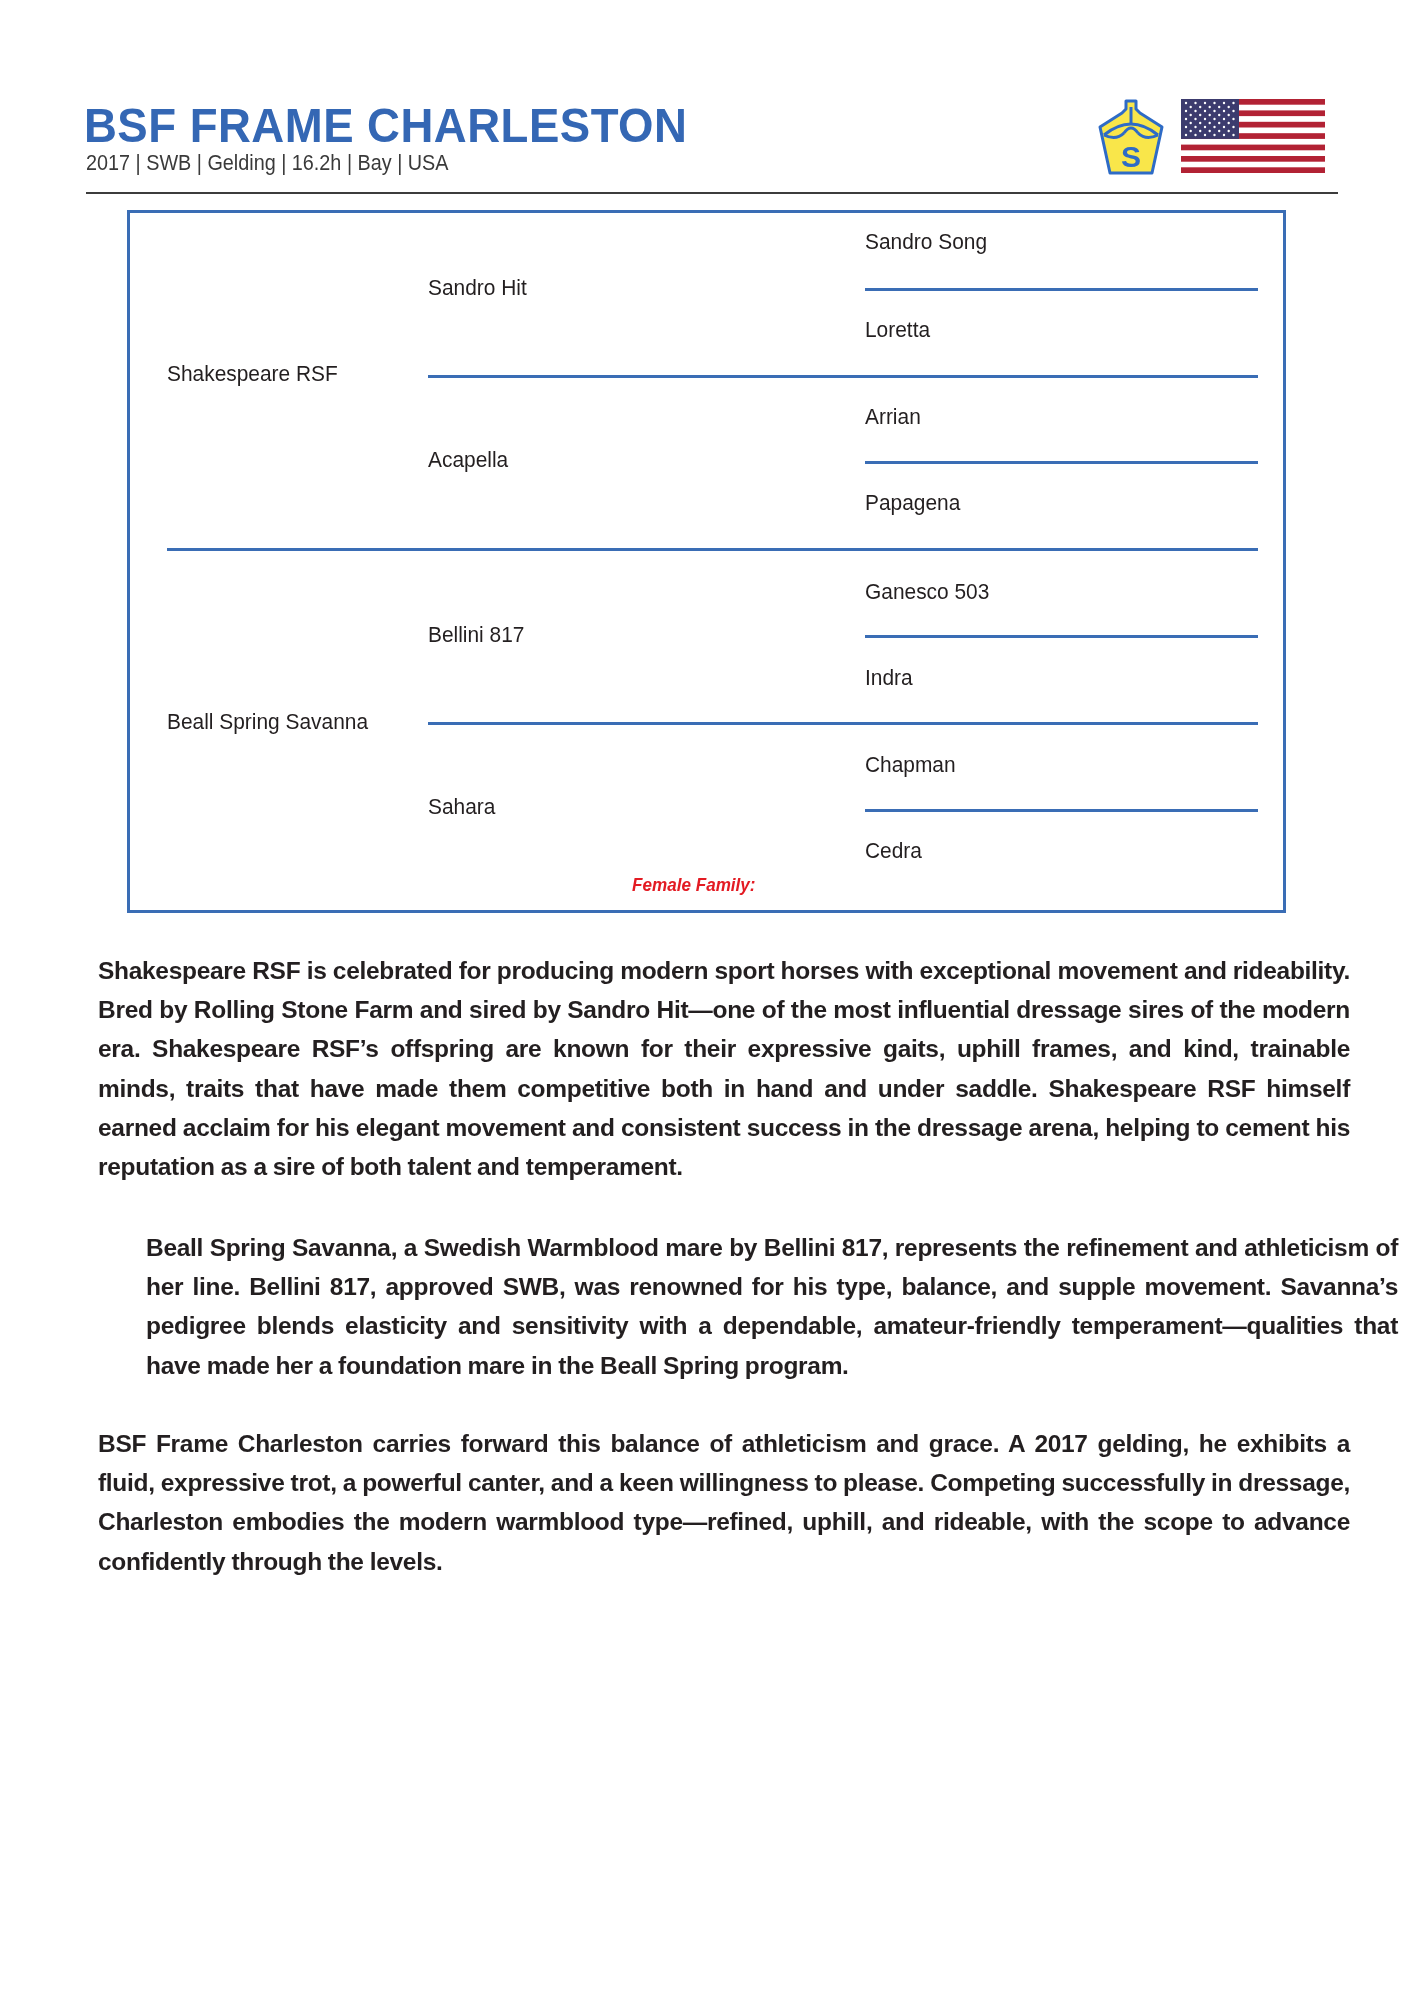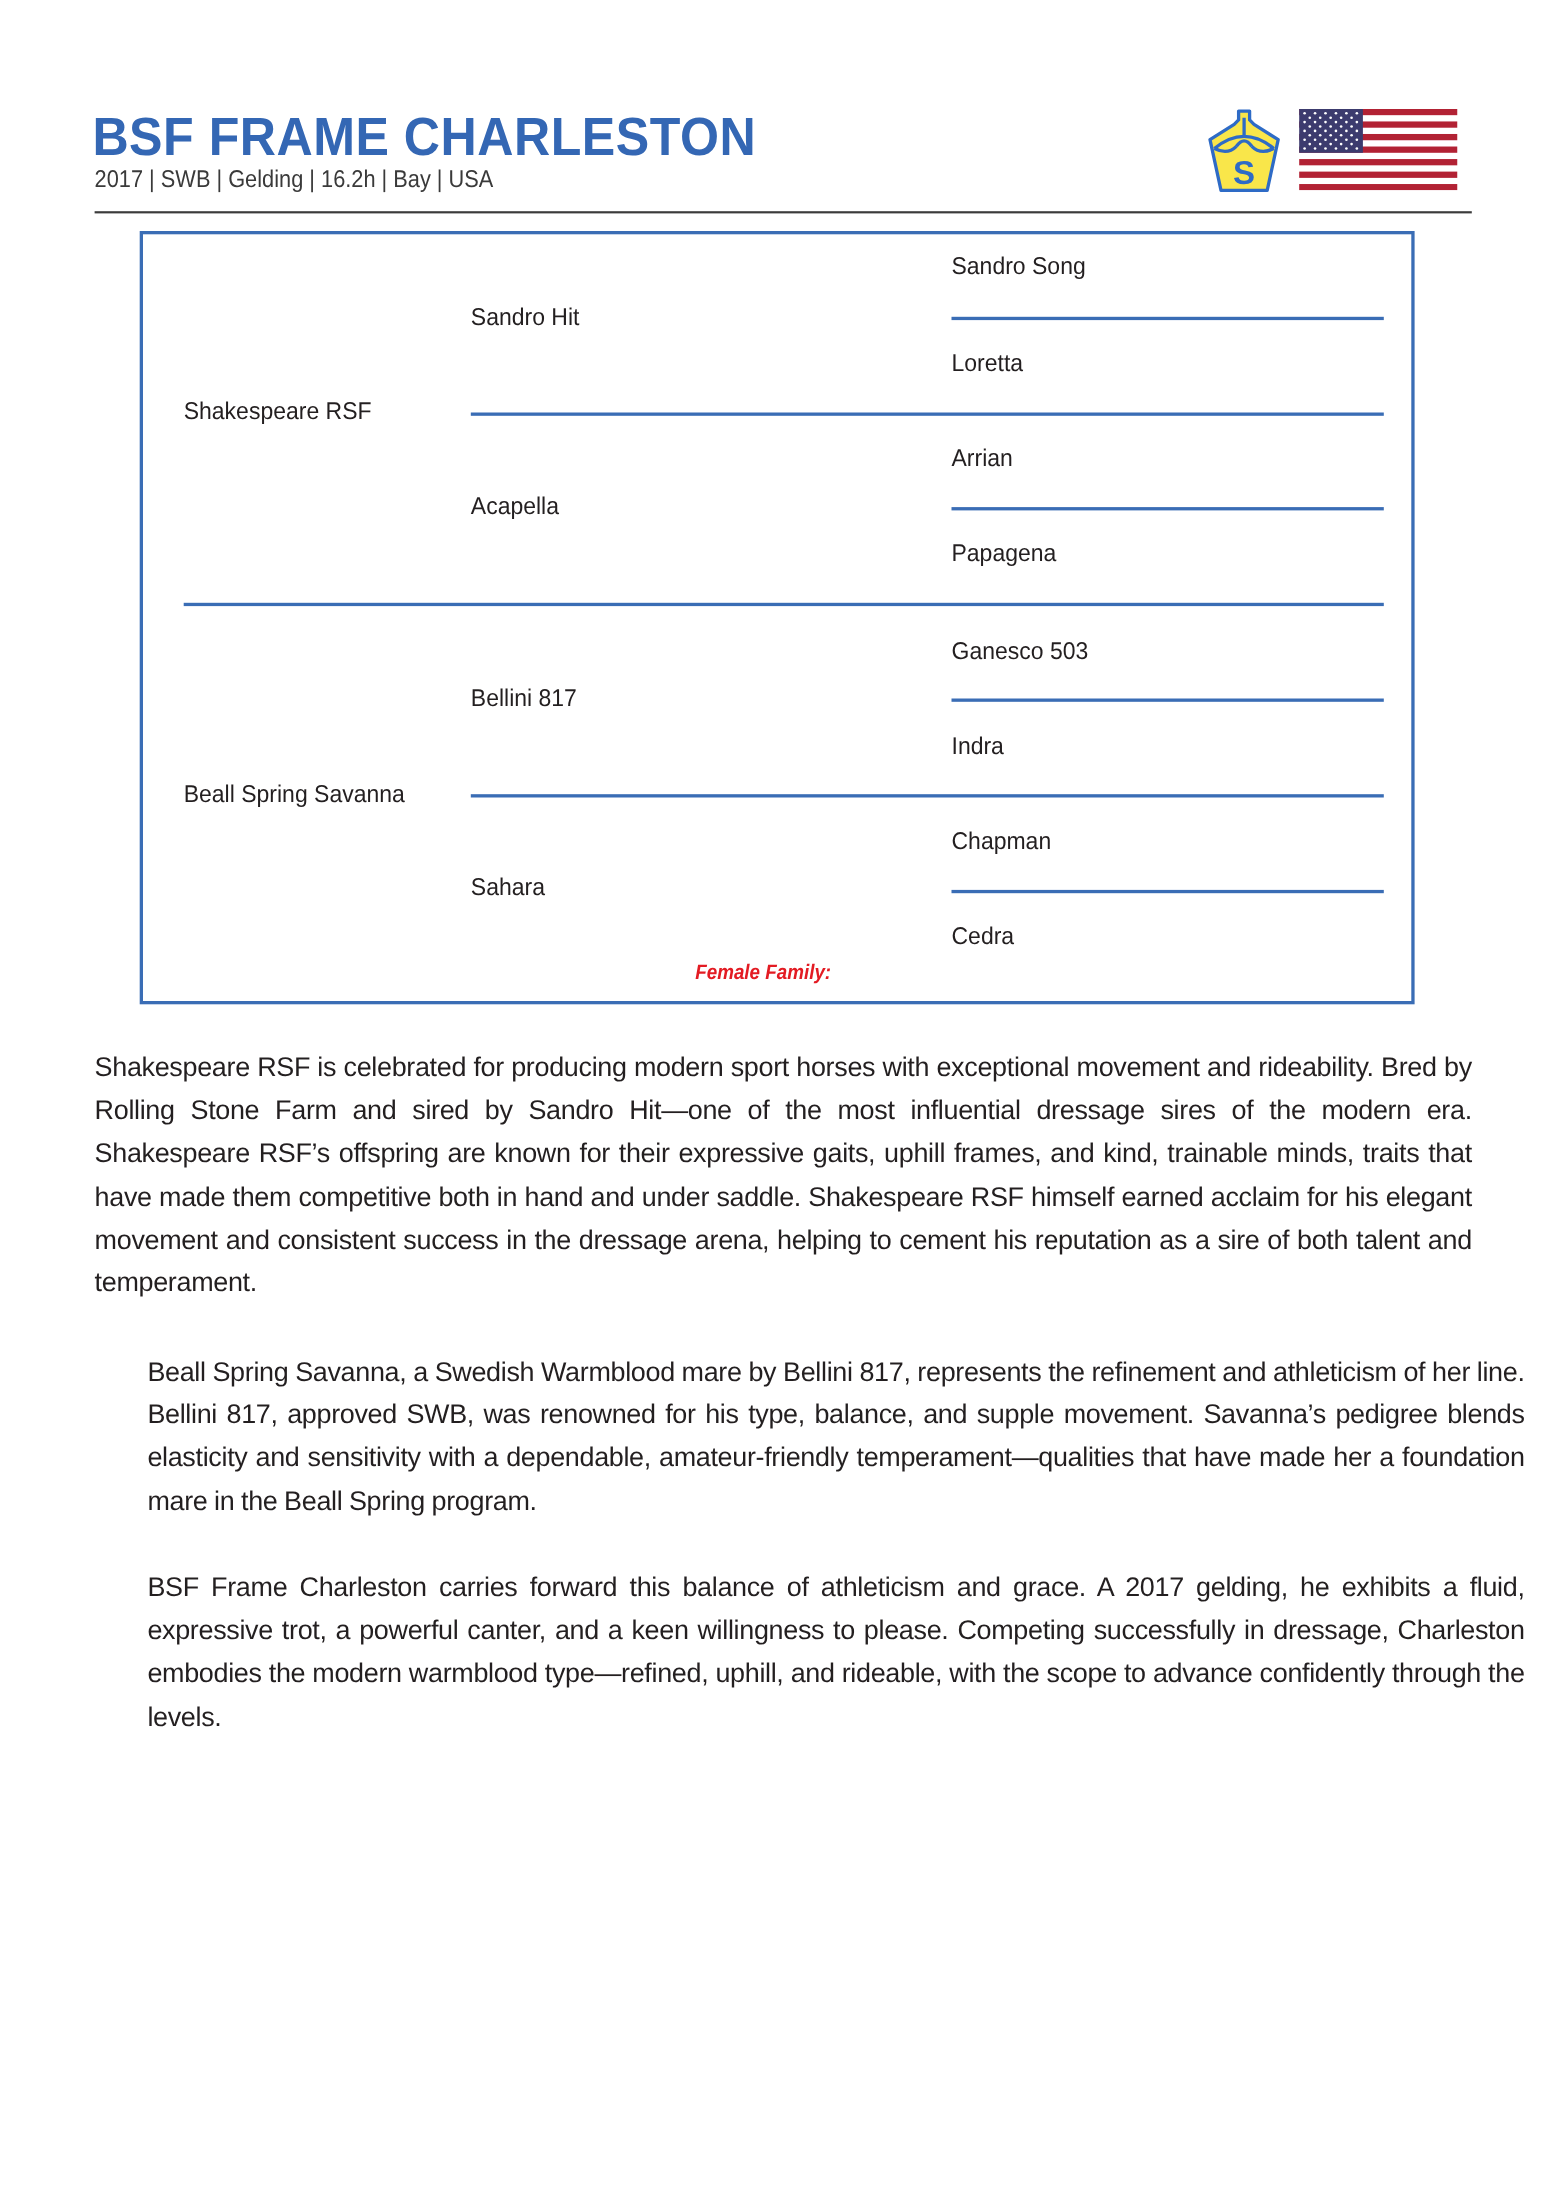--- a/index.html
+++ b/index.html
@@ -15,21 +15,21 @@
   .flag { position: absolute; left: 1181px; top: 99px; width: 144px; height: 74px; }
 
   .pedigree { position: absolute; left: 127px; top: 210px; width: 1153px; height: 697px;
               border: 3px solid #3a6db5; box-sizing: content-box; }
   .ped-name { position: absolute; font-size: 22px; line-height: 26px; white-space: nowrap;
               transform: scaleX(0.95); transform-origin: left center; }
   .ped-line { position: absolute; height: 3px; }
   .female-family { position: absolute; font-size: 19px; font-weight: bold; font-style: italic;
                    white-space: nowrap; transform: scaleX(0.9); transform-origin: left center; }
 
-  .bio { position: absolute; left: 86px; width: 1252px; }
+  .bio { position: absolute; left: 98px; width: 1252px; font-weight: bold; }
   .bio p { margin: 0; font-size: 24.5px; line-height: 39.2px; text-align: justify;
            letter-spacing: -0.3px; word-spacing: -0.5px; }
 </style>
 </head>
 <body>
 
 <h1 class="title" style="color:#3467b4">BSF FRAME CHARLESTON</h1>
 <div class="subtitle">2017 | SWB | Gelding | 16.2h | Bay | USA</div>
 
 <div class="logo">
@@ -139,15 +139,15 @@
 <div class="ped-name" style="left:167px; top:709px;">Beall Spring Savanna</div>
 
 <div class="female-family" style="left:632px; top:874px; color:#e31b23;">Female Family:</div>
 
 <div class="bio" style="top:951px;">
   <p>Shakespeare RSF is celebrated for producing modern sport horses with exceptional movement and rideability. Bred by Rolling Stone Farm and sired by Sandro Hit—one of the most influential dressage sires of the modern era. Shakespeare RSF’s offspring are known for their expressive gaits, uphill frames, and kind, trainable minds, traits that have made them competitive both in hand and under saddle. Shakespeare RSF himself earned acclaim for his elegant movement and consistent success in the dressage arena, helping to cement his reputation as a sire of both talent and temperament.</p>
 </div>
 <div class="bio" style="top:1228px;margin-left:48px;">
   <p>Beall Spring Savanna, a Swedish Warmblood mare by Bellini 817, represents the refinement and athleticism of her line. Bellini 817, approved SWB, was renowned for his type, balance, and supple movement. Savanna’s pedigree blends elasticity and sensitivity with a dependable, amateur-friendly temperament—qualities that have made her a foundation mare in the Beall Spring program.</p>
 </div>
-<div class="bio" style="top:1424px;margin-left:48px;">
+<div class="bio" style="top:1424px;">
   <p>BSF Frame Charleston carries forward this balance of athleticism and grace. A 2017 gelding, he exhibits a fluid, expressive trot, a powerful canter, and a keen willingness to please. Competing successfully in dressage, Charleston embodies the modern warmblood type—refined, uphill, and rideable, with the scope to advance confidently through the levels.</p>
 </div>
 
 </body></html>

